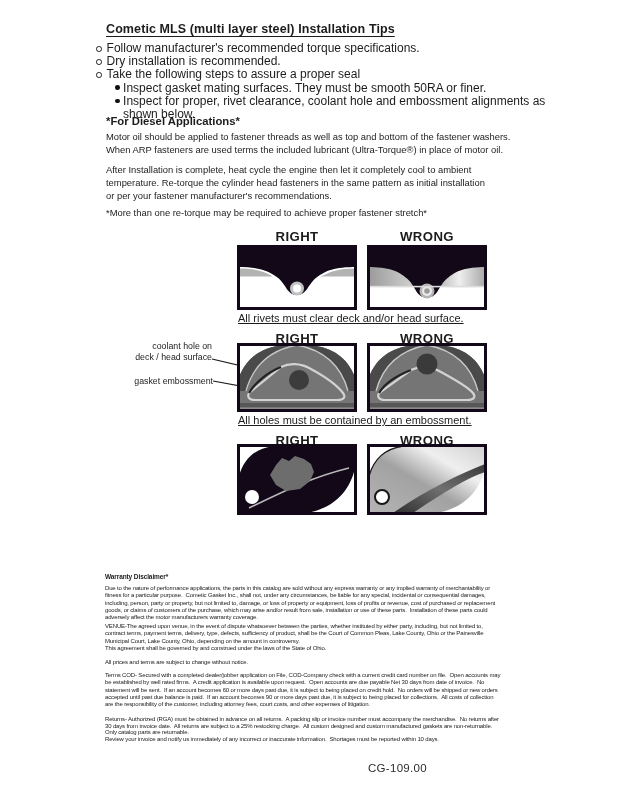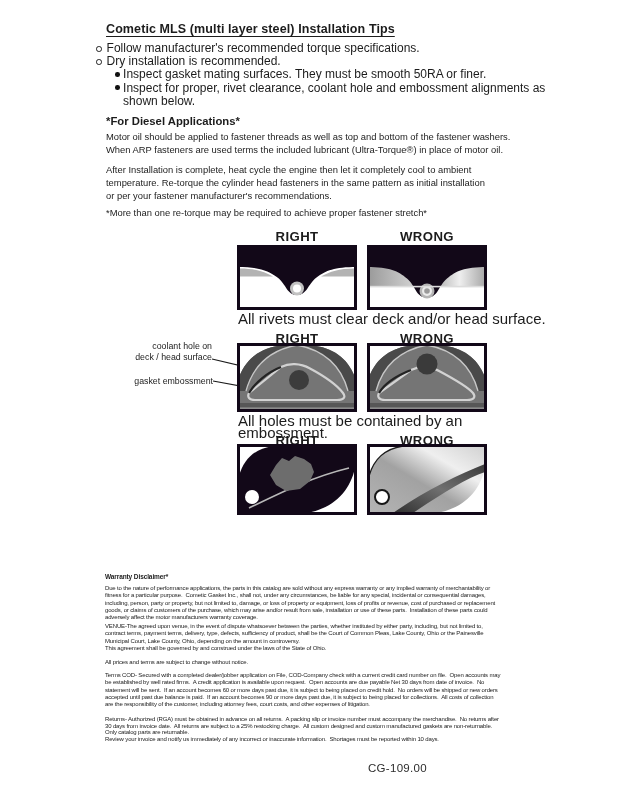--- a/index.html
+++ b/index.html
@@ -15,21 +15,21 @@
   }
   .bullets{font-size:12px;line-height:13.2px;}
   .bullet-row{display:flex;align-items:flex-start;}
   .bullet-row.sub{margin-left:19px;}
   .marker-open{flex:none;width:3.6px;height:3.6px;border:1px solid #222;border-radius:50%;margin:4px 5px 0 0;}
   .marker-filled{flex:none;width:4.6px;height:4.6px;background:#111;border-radius:50%;margin:3.8px 3.5px 0 0;}
   .section-heading{font-size:11.3px;font-weight:bold;}
   .body-text{font-size:9.4px;line-height:13.2px;}
   .note-text{font-size:9.4px;}
   .fig-label{width:120px;text-align:center;font-size:13.2px;font-weight:bold;letter-spacing:.4px;}
-  .caption{font-size:15px;line-height:11.5px;}
+  .caption{font-size:11px;line-height:11.5px;text-decoration:underline;}
   .annotation{font-size:8.8px;line-height:10.8px;text-align:right;}
   .disc-head{font-size:6.5px;font-weight:bold;letter-spacing:-.1px;}
   .disc-p{font-size:6px;line-height:7.35px;letter-spacing:-.15px;color:#222;}
   .footer-code{font-size:11.5px;color:#2d2d2d;letter-spacing:.3px;}
   svg{display:block;}
 </style>
 </head>
 <body>
 
 <div id="page">
@@ -37,20 +37,24 @@
   <div class="abs doc-title" style="left:106px;top:22px;">Cometic MLS (multi layer steel) Installation Tips</div>
 
   <div class="abs bullets" style="left:96px;top:42px;width:470px;">
     <div class="bullet-row">
       <span class="marker-open"></span>
       <span>Follow manufacturer's recommended torque specifications.</span>
     </div>
     <div class="bullet-row">
       <span class="marker-open"></span>
       <span>Dry installation is recommended.</span>
+    </div>
+    <div class="bullet-row">
+      <span class="marker-open"></span>
+      <span>Take the following steps to assure a proper seal</span>
     </div>
     <div class="bullet-row sub">
       <span class="marker-filled"></span>
       <span>Inspect gasket mating surfaces.  They must be smooth 50RA or finer.</span>
     </div>
     <div class="bullet-row sub">
       <span class="marker-filled"></span>
       <span>Inspect for proper, rivet clearance, coolant hole and embossment alignments as shown below.</span>
     </div>
   </div>

